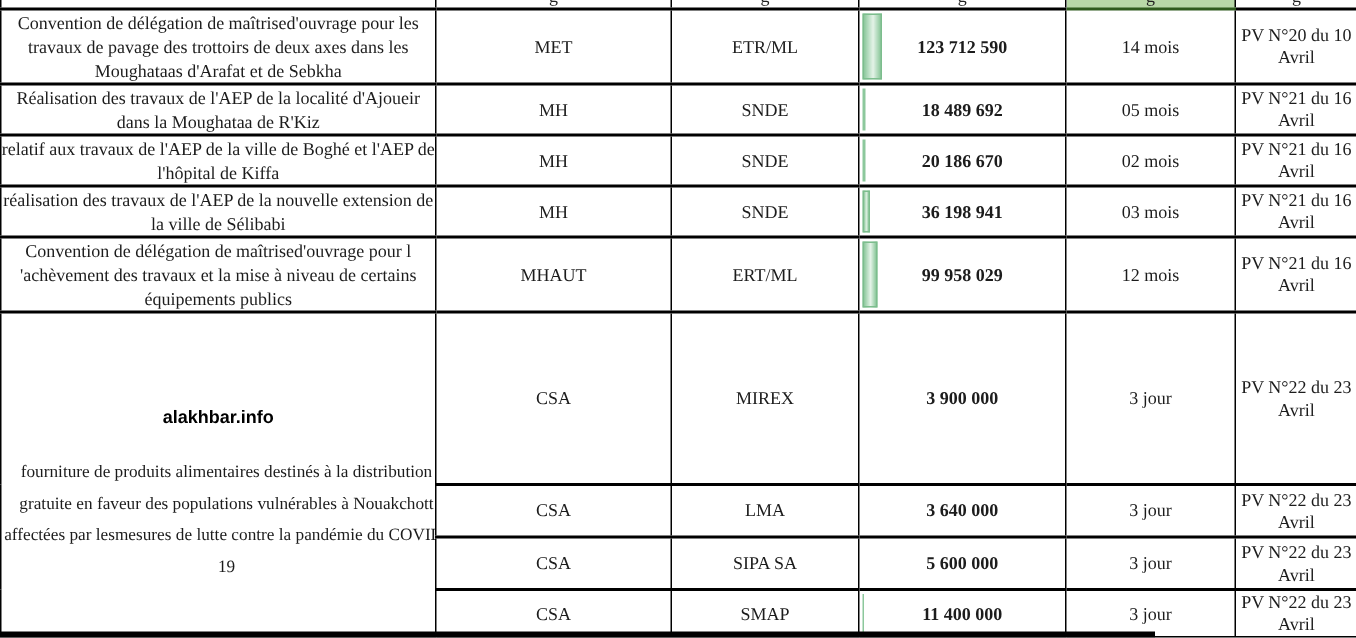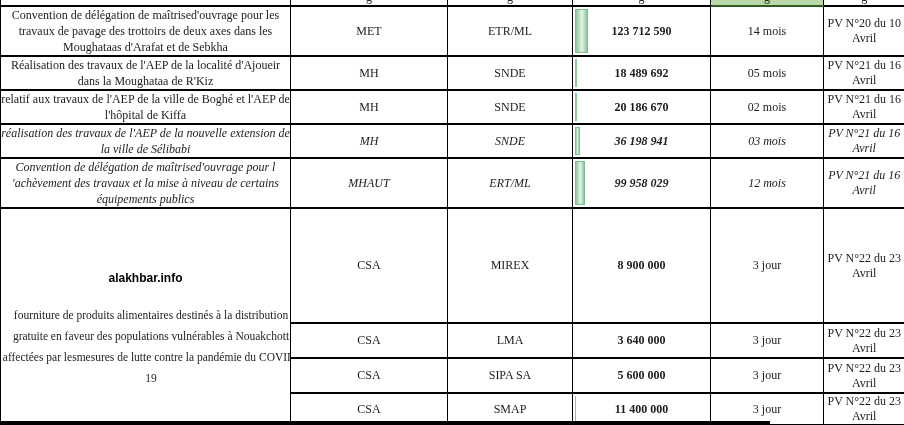--- a/index.html
+++ b/index.html
@@ -17,22 +17,22 @@
     padding:0; vertical-align:middle; text-align:center;
     font-size:12px; overflow:hidden;
   }
   .tbl td:last-child { border-right:none; }
   .tbl tr.strip td { border-top:none; }
   
   .tbl tr:nth-child(1){height:5px;}
   .tbl tr:nth-child(2){height:48px;padding-left:32px;}
   .tbl tr:nth-child(3){height:28px;}
   .tbl tr:nth-child(4){height:33px;}
-  .tbl tr:nth-child(5){height:32px;font-style:italic;}
-  .tbl tr:nth-child(6){height:42px;font-style:italic;}
+  .tbl tr:nth-child(5){height:32px;}
+  .tbl tr:nth-child(6){height:42px;}
   .tbl tr:nth-child(7){height:115px;}
   .tbl tr:nth-child(8){height:35px;}
   .tbl tr:nth-child(9){height:35px;}
   .tbl tr:nth-child(10){height:29px;}
 
   .desc {
     text-align:left; padding:1px 4px 1px 3px;
     font-size:11.5px; line-height:16px;
   }
   .amount { font-weight:bold; position:relative; }
@@ -152,21 +152,21 @@
     <td class="pv">PV N°21 du 16 Avril</td>
   </tr>
 
   <tr>
     <td class="merged" rowspan="4">
       <div class="watermark">alakhbar.info</div>
       <div class="note">fourniture de produits alimentaires destinés à la distribution gratuite en faveur des populations vulnérables à Nouakchott affectées par lesmesures de lutte contre la pandémie du COVID-19</div>
     </td>
     <td>CSA</td>
     <td>MIREX</td>
-    <td class="amount"><span class="num">8 900 000</span></td>
+    <td class="amount"><span class="num">3 900 000</span></td>
     <td class="duration">3 jour</td>
     <td class="pv">PV N°22 du 23 Avril</td>
   </tr>
 
   <tr>
     <td>CSA</td>
     <td>LMA</td>
     <td class="amount"><span class="num">3 640 000</span></td>
     <td class="duration">3 jour</td>
     <td class="pv">PV N°22 du 23 Avril</td>

